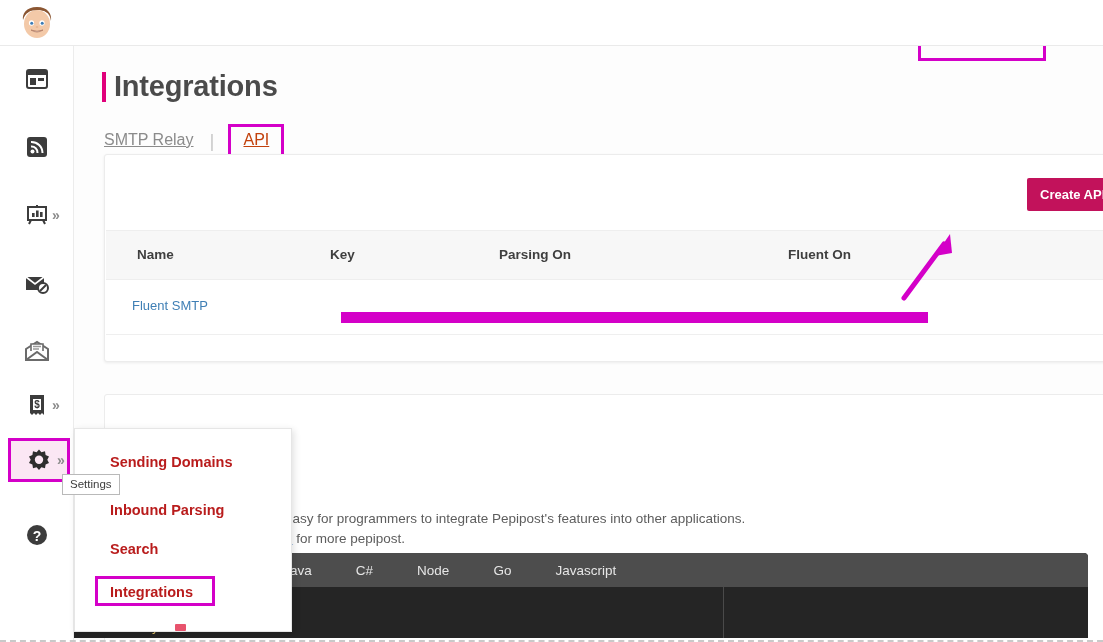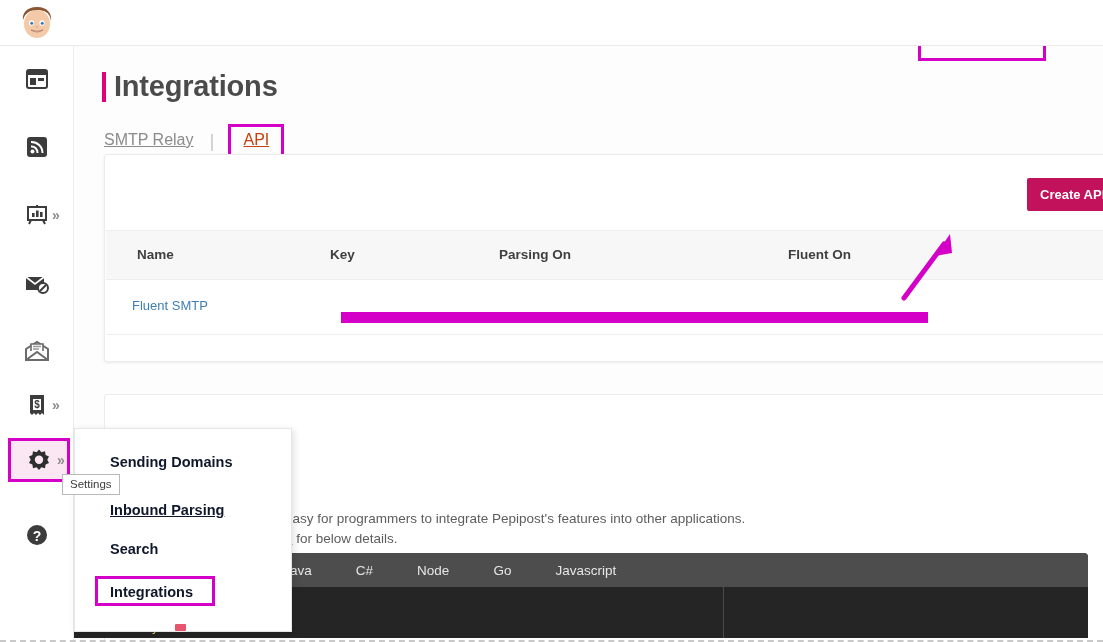--- a/index.html
+++ b/index.html
@@ -251,21 +251,21 @@
   .flyout {
     position: absolute; left: 74px; top: 428px;
     width: 218px; height: 204px;
     background: #ffffff;
     border: 1px solid #e6e6e6;
     box-shadow: 2px 2px 7px rgba(0,0,0,0.12);
     z-index: 50;
   }
   .fly-item {
     position: absolute; left: 35px;
-    font-size: 14.5px; font-weight: bold; color: #0f172a;
+    font-size: 14.5px; font-weight: bold; color: #b91c1c;
     cursor: pointer;
     white-space: nowrap;
   }
   .fly-active-box {
     position: absolute; left: 95px; top: 576px;
     width: 120px; height: 30px;
     border: 3px solid #d400c8;
     z-index: 55;
     pointer-events: none;
   }
@@ -403,37 +403,37 @@
       <div class="row">
         <span class="td cell-link" style="left:26px;">Fluent SMTP</span>
         <span class="td" style="left:222px;"></span>
         <span class="td" style="left:393px;"></span>
         <span class="td" style="left:682px;"></span>
       </div>
     </div>
 
     <div class="lower-card">
       <span class="desc" style="left:180px; top:114px;">easy for programmers to integrate Pepipost's features into other applications.</span>
-      <span class="desc" style="left:180px; top:134px;"><span class="desc-link">n</span><span> for below details.</span></span>
+      <span class="desc" style="left:180px; top:134px;"><span class="desc-link">n</span><span> for more pepipost.</span></span>
       <span class="desc" style="left:180px; top:174px;">ctivity logging? Copy &amp; paste below code and start testing.</span>
     </div>
   </div>
 
   <div class="redact"></div>
 
   <div class="create-btn-hl"></div>
 
   <svg class="arrow" width="110" height="80" viewBox="0 0 110 80">
     <path d="M4 76 L44 22" stroke="#d400c8" stroke-width="5" stroke-linecap="round"></path>
     <path d="M50 12 L35 34 L52 31 Z" fill="#d400c8"></path>
   </svg>
 
   <div class="flyout">
     <span class="fly-item" style="top:25px;">Sending Domains</span>
-    <span class="fly-item" style="top:73px;text-decoration:underline;">Inbound Parsing</span>
+    <span class="fly-item" style="top:73px;">Inbound Parsing</span>
     <span class="fly-item" style="top:112px;">Search</span>
     <span class="fly-item" style="top:155px;">Integrations</span>
   </div>
   <div class="fly-active-box"></div>
   <div class="fly-dot"></div>
 
   <div class="codepanel">
     <div class="code-tabs" id="code-tabs">
         <span class="code-tab">Ruby</span>
         <span class="code-tab">PHP</span>

